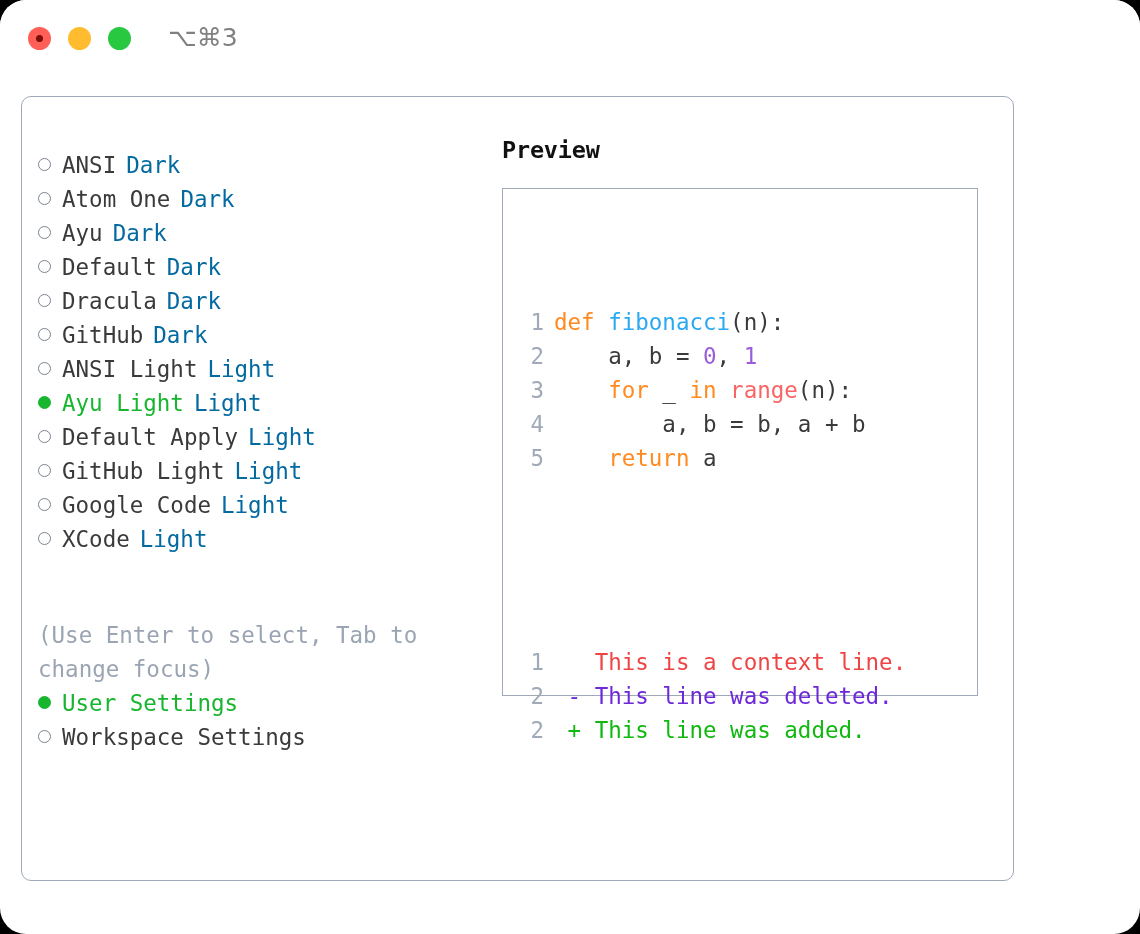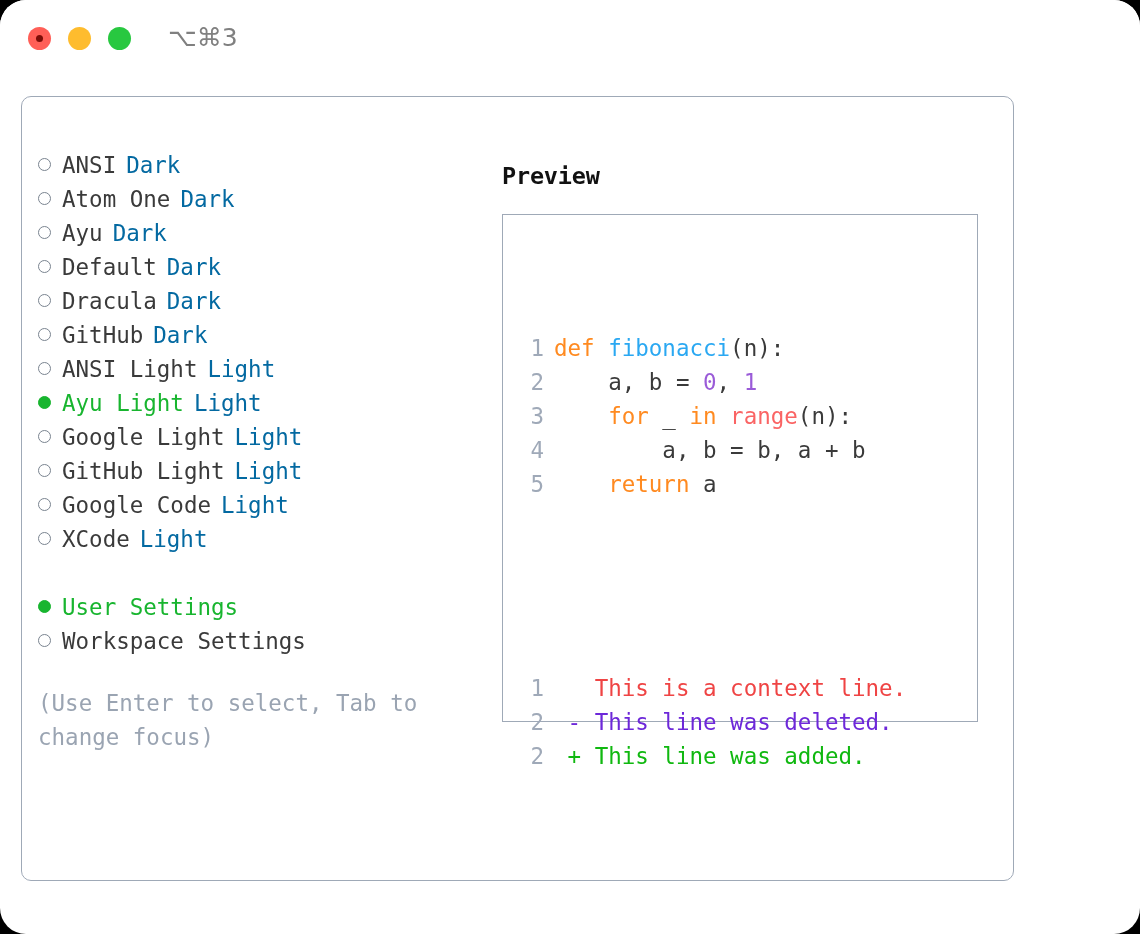--- a/index.html
+++ b/index.html
@@ -141,21 +141,21 @@
     line-height: 34px;
     color: #9aa4b2;
     white-space: pre-wrap;
     width: 400px;
   }
 
   
   #right-pane {
     position: absolute;
     left: 480px;
-    top: 65px;
+    top: 39px;
     width: 490px;
   }
   #preview-header {
     font-size: 23.5px;
     font-weight: bold;
     color: #111111;
     letter-spacing: -0.2px;
     height: 34px;
     white-space: pre;
   }
@@ -213,34 +213,34 @@
     <div id="left-pane">
       <div id="theme-list">
           <div class="row"><span class="bullet off"><span class="mark"></span></span><span class="theme-name">ANSI</span><span class="theme-kind">Dark</span></div>
           <div class="row"><span class="bullet off"><span class="mark"></span></span><span class="theme-name">Atom One</span><span class="theme-kind">Dark</span></div>
           <div class="row"><span class="bullet off"><span class="mark"></span></span><span class="theme-name">Ayu</span><span class="theme-kind">Dark</span></div>
           <div class="row"><span class="bullet off"><span class="mark"></span></span><span class="theme-name">Default</span><span class="theme-kind">Dark</span></div>
           <div class="row"><span class="bullet off"><span class="mark"></span></span><span class="theme-name">Dracula</span><span class="theme-kind">Dark</span></div>
           <div class="row"><span class="bullet off"><span class="mark"></span></span><span class="theme-name">GitHub</span><span class="theme-kind">Dark</span></div>
           <div class="row"><span class="bullet off"><span class="mark"></span></span><span class="theme-name">ANSI Light</span><span class="theme-kind">Light</span></div>
           <div class="row selected"><span class="bullet on"><span class="mark"></span></span><span class="theme-name">Ayu Light</span><span class="theme-kind">Light</span></div>
-          <div class="row"><span class="bullet off"><span class="mark"></span></span><span class="theme-name">Google Light</span><span class="theme-kind">Light</span></div>
+          <div class="row"><span class="bullet off"><span class="mark"></span></span><span class="theme-name">Default Apply</span><span class="theme-kind">Light</span></div>
           <div class="row"><span class="bullet off"><span class="mark"></span></span><span class="theme-name">GitHub Light</span><span class="theme-kind">Light</span></div>
           <div class="row"><span class="bullet off"><span class="mark"></span></span><span class="theme-name">Google Code</span><span class="theme-kind">Light</span></div>
           <div class="row"><span class="bullet off"><span class="mark"></span></span><span class="theme-name">XCode</span><span class="theme-kind">Light</span></div>
         </div>
 
       <div class="spacer-row"></div>
 
+      <div id="hint-block">(Use Enter to select, Tab to change focus)</div>
+
       <div id="apply-to-list">
           <div class="row selected"><span class="bullet on"><span class="mark"></span></span><span class="theme-name">User Settings</span></div>
           <div class="row"><span class="bullet off"><span class="mark"></span></span><span class="theme-name">Workspace Settings</span></div>
         </div>
-
-      <div id="hint-block">(Use Enter to select, Tab to change focus)</div>
     </div>
 
     <div id="right-pane">
       <div id="preview-header">Preview</div>
       <div id="preview-box">
         <div id="code-area">
           <div id="code-lines"><div class="cline"><span class="lnum">1</span><span class="tok-kw">def</span><span class="tok-txt"> </span><span class="tok-fn">fibonacci</span><span class="tok-txt">(n):</span></div><div class="cline"><span class="lnum">2</span><span class="tok-txt">    a, b = </span><span class="tok-num">0</span><span class="tok-txt">, </span><span class="tok-num">1</span></div><div class="cline"><span class="lnum">3</span><span class="tok-txt">    </span><span class="tok-kw">for</span><span class="tok-txt"> _ </span><span class="tok-kw">in</span><span class="tok-txt"> </span><span class="tok-bi">range</span><span class="tok-txt">(n):</span></div><div class="cline"><span class="lnum">4</span><span class="tok-txt">        a, b = b, a + b</span></div><div class="cline"><span class="lnum">5</span><span class="tok-txt">    </span><span class="tok-kw">return</span><span class="tok-txt"> a</span></div></div>
           <div class="blank-line"></div>
           <div id="diff-lines"><div class="cline"><span class="lnum">1</span><span class="tok-ctx">   This is a context line.</span></div><div class="cline"><span class="lnum">2</span><span class="tok-del"> - This line was deleted.</span></div><div class="cline"><span class="lnum">2</span><span class="tok-add"> + This line was added.</span></div></div>
         </div>

